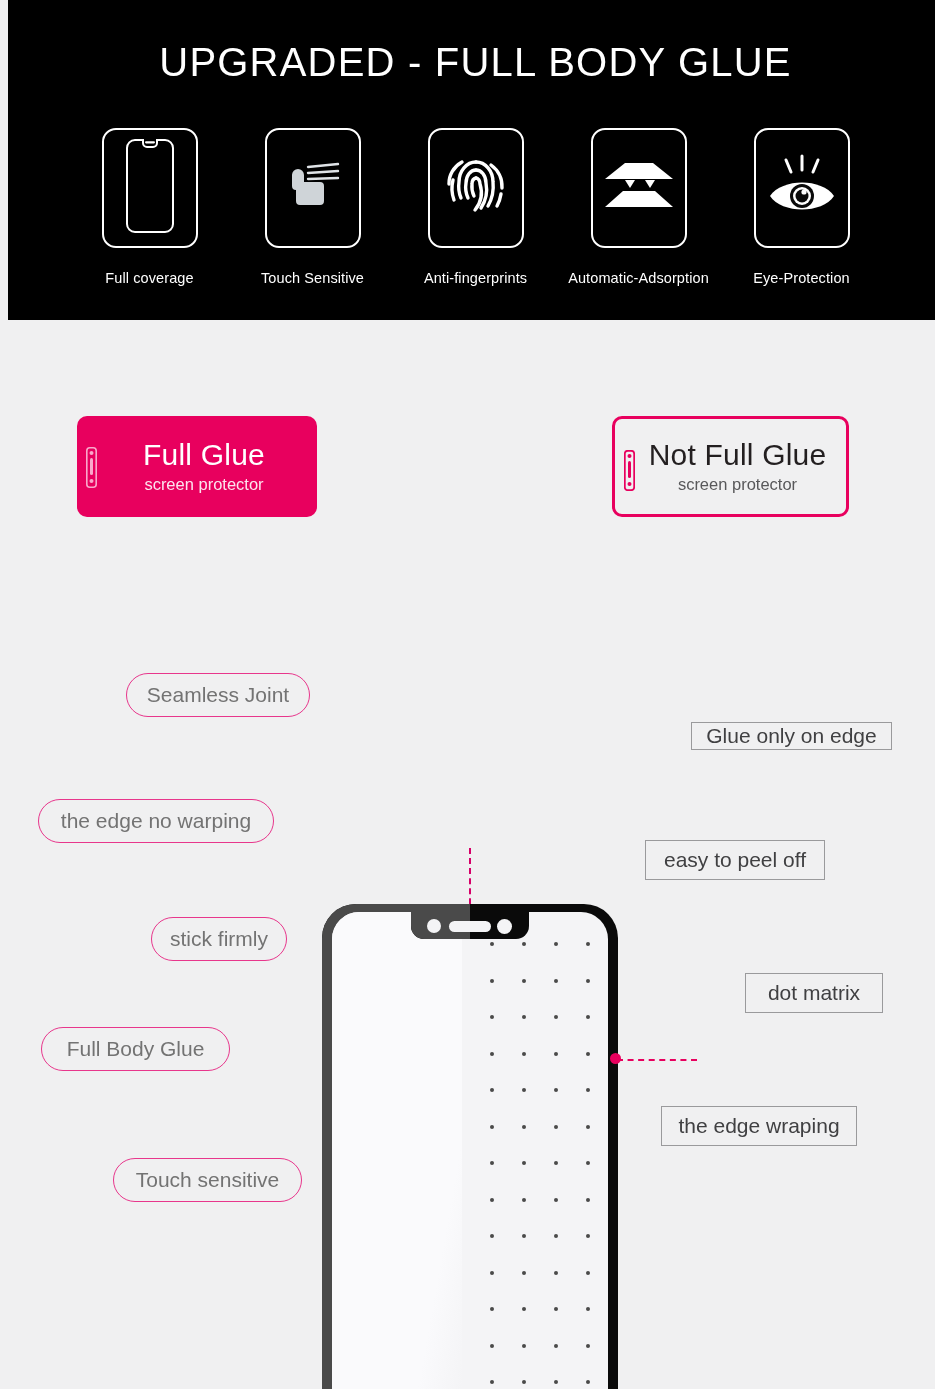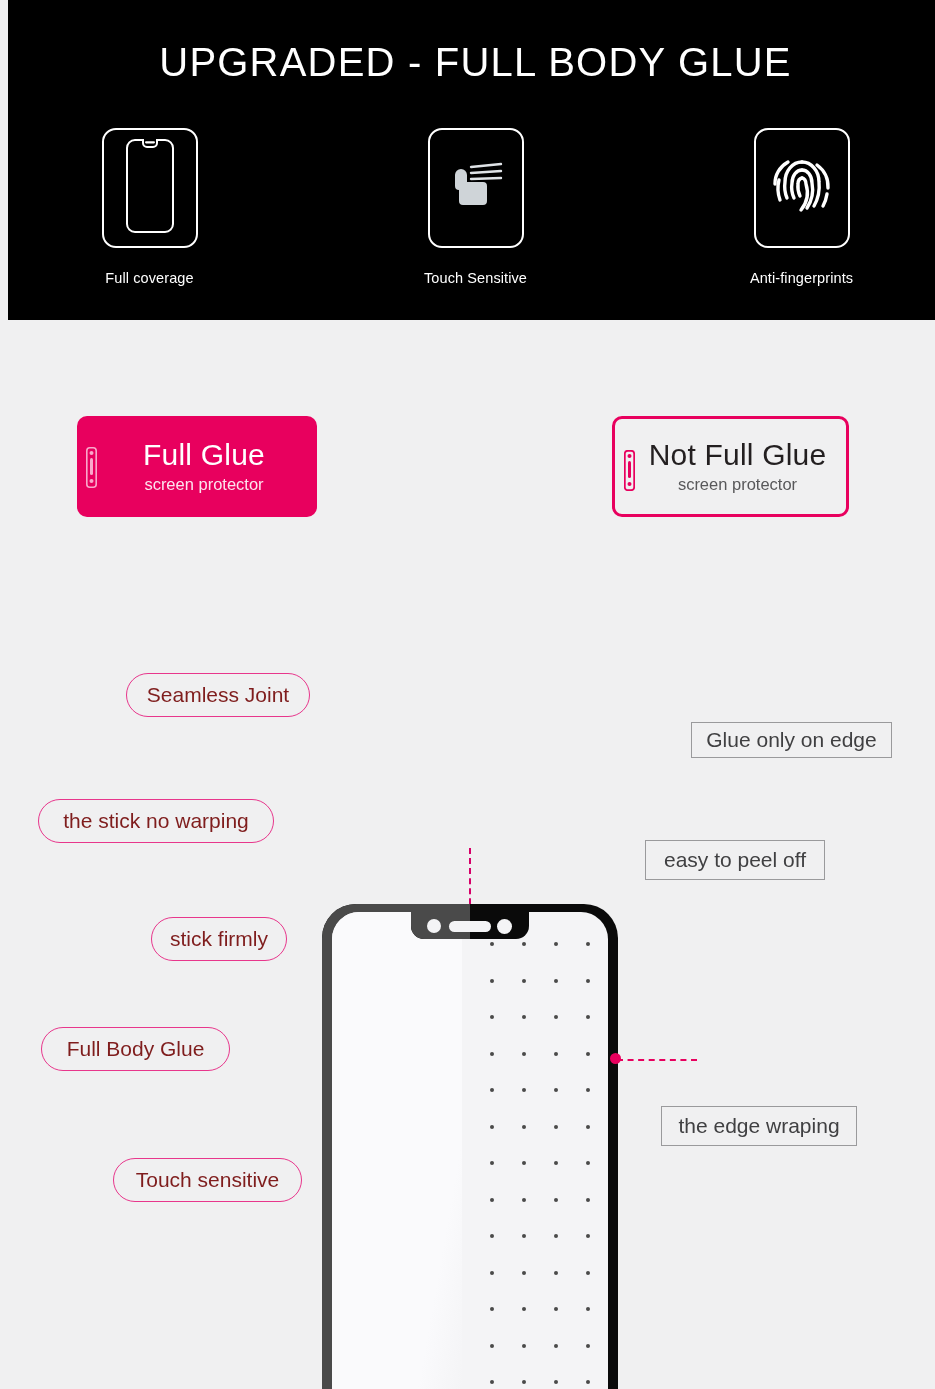--- a/index.html
+++ b/index.html
@@ -265,21 +265,21 @@
     width: 11px; height: 11px;
     border-radius: 50%;
     background: #e8005e;
   }
 
   
   .pill {
     position: absolute;
     border: 1.6px solid #e8368c;
     border-radius: 40px;
-    color: #7f1d1d;
+    color: #737373;
     background: #f0f0f1;
     font-size: 21px;
     font-weight: 400;
     display: flex;
     align-items: center;
     justify-content: center;
     box-sizing: border-box;
     white-space: nowrap;
   }
 
@@ -352,21 +352,53 @@
                 <path d="M13 56 A34 34 0 0 1 12 36"></path>
                 <path d="M61 44 A27 27 0 0 0 50 21"></path>
                 <path d="M56 62 A38 38 0 0 0 60 50"></path>
               </g>
             </svg>
           </span>
         </div>
         <div class="feature-label">Anti-fingerprints</div>
       </div>
 
-
+      <div class="feature">
+        <div class="feature-box">
+          <span>
+            <svg width="72" height="54" viewBox="0 0 72 54">
+              <path d="M22 4 L50 4 L70 20 L2 20 Z" fill="#ffffff"></path>
+              <path d="M20 32 L52 32 L70 48 L2 48 Z" fill="#ffffff"></path>
+              <path d="M22 21 L32 21 L27 29 Z" fill="#ffffff"></path>
+              <path d="M42 21 L52 21 L47 29 Z" fill="#ffffff"></path>
+            </svg>
+          </span>
+        </div>
+        <div class="feature-label">Automatic-Adsorption</div>
+      </div>
+
+      <div class="feature">
+        <div class="feature-box">
+          <span>
+            <svg width="76" height="64" viewBox="0 0 76 64">
+              <g stroke="#ffffff" stroke-width="3" stroke-linecap="round">
+                <line x1="22" y1="6" x2="27" y2="18"></line>
+                <line x1="38" y1="2" x2="38" y2="16"></line>
+                <line x1="54" y1="6" x2="49" y2="18"></line>
+              </g>
+              <path d="M6 42 C18 24 58 24 70 42 C58 60 18 60 6 42 Z" fill="#ffffff"></path>
+              <circle cx="38" cy="42" r="12" fill="#0a0a0a"></circle>
+              <circle cx="38" cy="42" r="9" fill="#ffffff"></circle>
+              <circle cx="38" cy="42" r="6.5" fill="#0a0a0a"></circle>
+              <circle cx="40" cy="38" r="2.6" fill="#ffffff"></circle>
+            </svg>
+          </span>
+        </div>
+        <div class="feature-label">Eye-Protection</div>
+      </div>
 
     </div>
   </div>
 
   <div class="stage">
 
     <div class="badge-full">
       <span class="mini-phone">
         <svg width="11" height="41" viewBox="0 0 11 41">
           <rect x="0.8" y="0.8" width="9.4" height="39.4" rx="3" fill="none" stroke="#f9a8cb" stroke-width="1.6"></rect>
@@ -469,42 +501,45 @@
     </div>
 
     <div class="connector-dot"></div>
     <div class="connector"></div>
 
     <div class="pill" style="left:126px; top:353px; width:184px; height:44px;">
       <span>Seamless Joint</span>
     </div>
 
     <div class="pill" style="left:38px; top:479px; width:236px; height:44px;">
-      <span>the stick no warping</span>
+      <span>the edge no warping</span>
     </div>
 
     <div class="pill" style="left:151px; top:597px; width:136px; height:44px;">
       <span>stick firmly</span>
     </div>
 
     <div class="pill" style="left:41px; top:707px; width:189px; height:44px;">
       <span>Full Body Glue</span>
     </div>
 
     <div class="pill" style="left:113px; top:838px; width:189px; height:44px;">
       <span>Touch sensitive</span>
     </div>
 
-    <div class="boxlabel" style="left:691px; top:402px; width:201px; height:36px;">
+    <div class="boxlabel" style="left:691px; top:402px; width:201px; height:28px;">
       <span>Glue only on edge</span>
     </div>
 
     <div class="boxlabel" style="left:645px; top:520px; width:180px; height:40px;">
       <span>easy to peel off</span>
     </div>
 
+    <div class="boxlabel" style="left:745px; top:653px; width:138px; height:40px;">
+      <span>dot matrix</span>
+    </div>
 
     <div class="boxlabel" style="left:661px; top:786px; width:196px; height:40px;">
       <span>the edge wraping</span>
     </div>
 
   </div>
 </div>
 
 </body></html>

